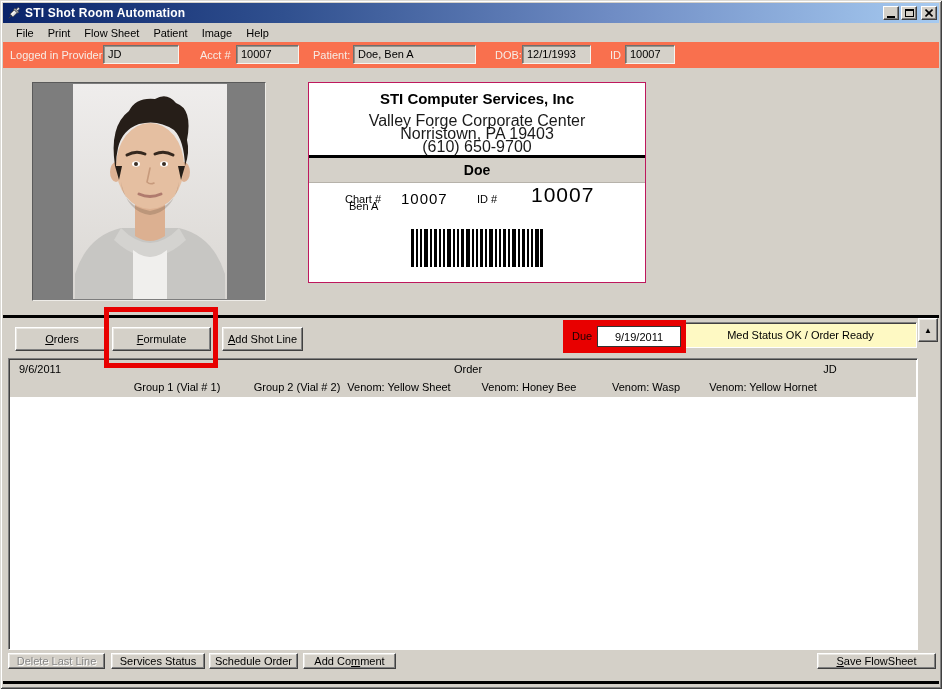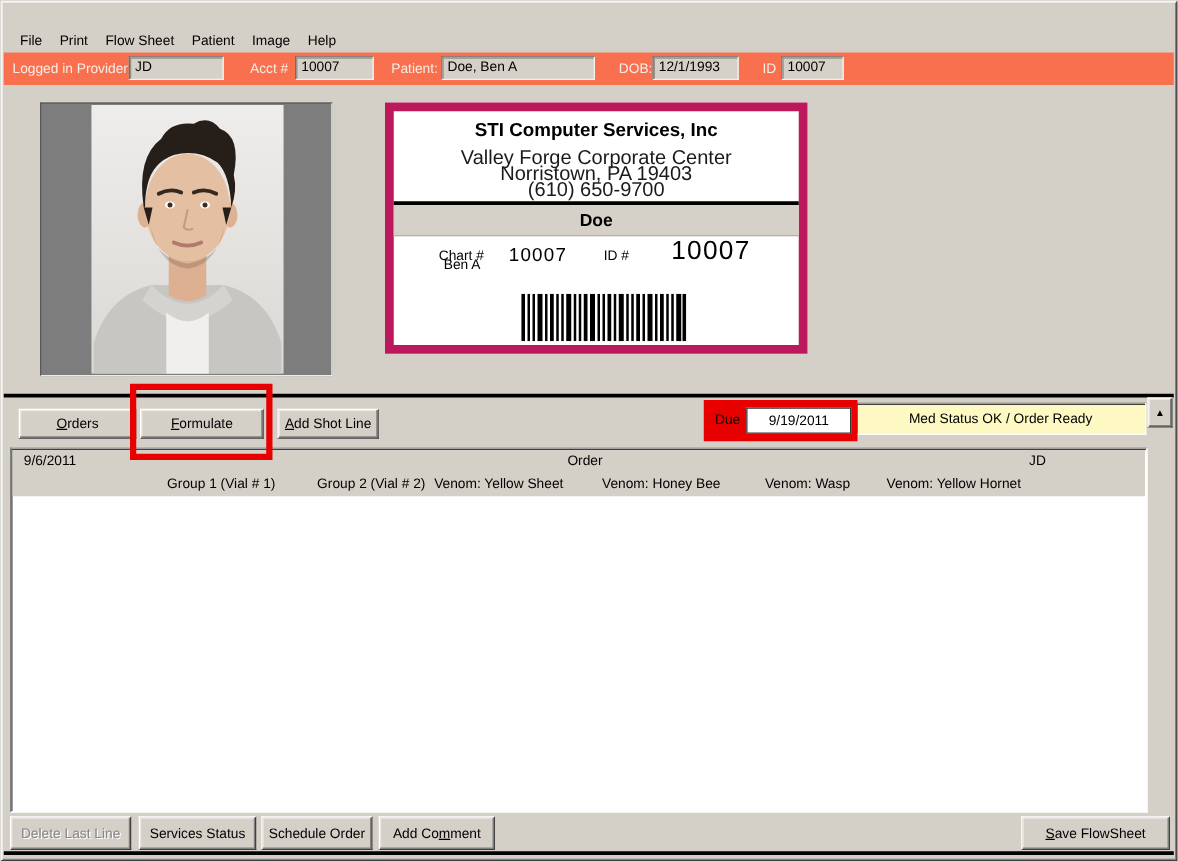--- a/index.html
+++ b/index.html
@@ -45,21 +45,21 @@
   }
 
   
   .photo-frame {
     position:absolute; left:32px; top:82px; width:234px; height:219px;
     background:#7d7d7d; border:1px solid; border-color:#5a5a5a #eeece8 #eeece8 #5a5a5a;
   }
   .photo-frame svg { position:absolute; left:40px; top:1px; }
 
   
-  .card { position:absolute; left:308px; top:82px; width:338px; height:201px; background:#fff; border:7px solid #be185d; }
+  .card { position:absolute; left:308px; top:82px; width:338px; height:201px; background:#fff; border:1px solid #be185d; }
   .card .company { position:absolute; top:7px; left:0; right:0; text-align:center; font-size:15px; font-weight:bold; }
   .card .addr { position:absolute; left:0; right:0; text-align:center; font-size:16px; color:#1a1a1a; }
   .card .divider { position:absolute; top:72px; left:0; right:0; height:3px; background:#000; }
   .card .nameband { position:absolute; top:75px; left:0; right:0; height:25px; background:#d5d1c9; border-bottom:1px solid #b6b2aa; }
   .card .fname { position:absolute; left:40px; top:6px;margin-top:36px; }
   .card .lname { position:absolute; left:0; right:0; top:4px; text-align:center; font-size:14px; font-weight:bold; }
   .card .chart-lbl { position:absolute; top:110px; font-size:11px; }
   .card .chart-val { position:absolute; top:107px; font-size:15px; letter-spacing:1px; }
   .card .bigid { position:absolute; top:100px; left:222px; font-size:21px; letter-spacing:1px; }
   .card .barcode { position:absolute; left:102px; top:146px; }
@@ -98,27 +98,53 @@
     border:1px solid; border-color:#808080 #fff #fff #808080; box-shadow: inset 1px 1px 0 #404040;
   }
   .fs-header { position:absolute; left:1px; right:1px; top:1px; height:37px; background:#d4d0c8; }
   .fs-header span { position:absolute; white-space:nowrap; }
   .fs-date { left:9px; top:3px; }
   .fs-order { left:458px; top:3px; transform:translateX(-50%); }
   .fs-provider { left:820px; top:3px; transform:translateX(-50%); }
   .fs-col { top:21px; transform:translateX(-50%); }
 
   
-  .footer-btn { top:653px; height:27px; }
+  .footer-btn { top:653px; height:16px; }
 </style>
 </head>
 <body>
 
 <div class="window">
 
+  <div class="titlebar">
+    <svg class="app-icon" viewBox="0 0 16 16">
+      <g transform="rotate(45 8 8)">
+        <rect x="7" y="1" width="2" height="3" fill="#e8e8e8" stroke="#404040" stroke-width="0.6"></rect>
+        <rect x="5.2" y="4" width="5.6" height="1.6" fill="#c8c8c8" stroke="#404040" stroke-width="0.6"></rect>
+        <rect x="6" y="5.6" width="4" height="6" fill="#dfdfdf" stroke="#404040" stroke-width="0.7"></rect>
+        <rect x="6.8" y="6.4" width="1" height="4" fill="#ffffff"></rect>
+        <line x1="8" y1="11.6" x2="8" y2="15.4" stroke="#404040" stroke-width="0.9"></line>
+      </g>
+    </svg>
+    <span class="title">STI Shot Room Automation</span>
+    <div class="win-controls">
+      <div class="win-btn">
+          <div class="glyph-min"></div>
+        </div>
+      <div class="win-btn">
+          <div class="glyph-max"></div>
+        </div>
+      <div class="win-btn close">
+        <svg width="8" height="8" viewBox="0 0 8 8">
+          <line x1="0.5" y1="0.5" x2="7.5" y2="7.5" stroke="#000" stroke-width="1.6"></line>
+          <line x1="7.5" y1="0.5" x2="0.5" y2="7.5" stroke="#000" stroke-width="1.6"></line>
+        </svg>
+      </div>
+    </div>
+  </div>
 
   <div class="menubar">
     <span class="menu-item">File</span>
     <span class="menu-item">Print</span>
     <span class="menu-item">Flow Sheet</span>
     <span class="menu-item">Patient</span>
     <span class="menu-item">Image</span>
     <span class="menu-item">Help</span>
   </div>
 

